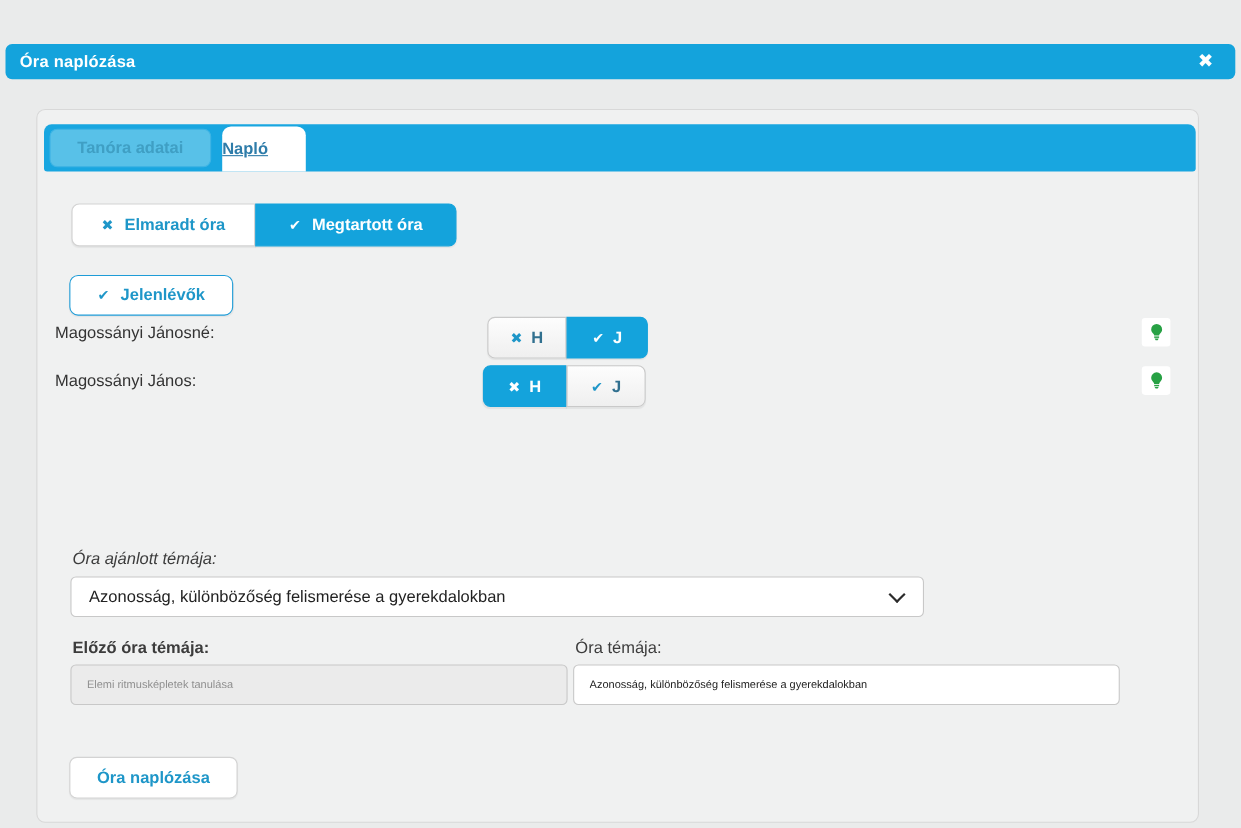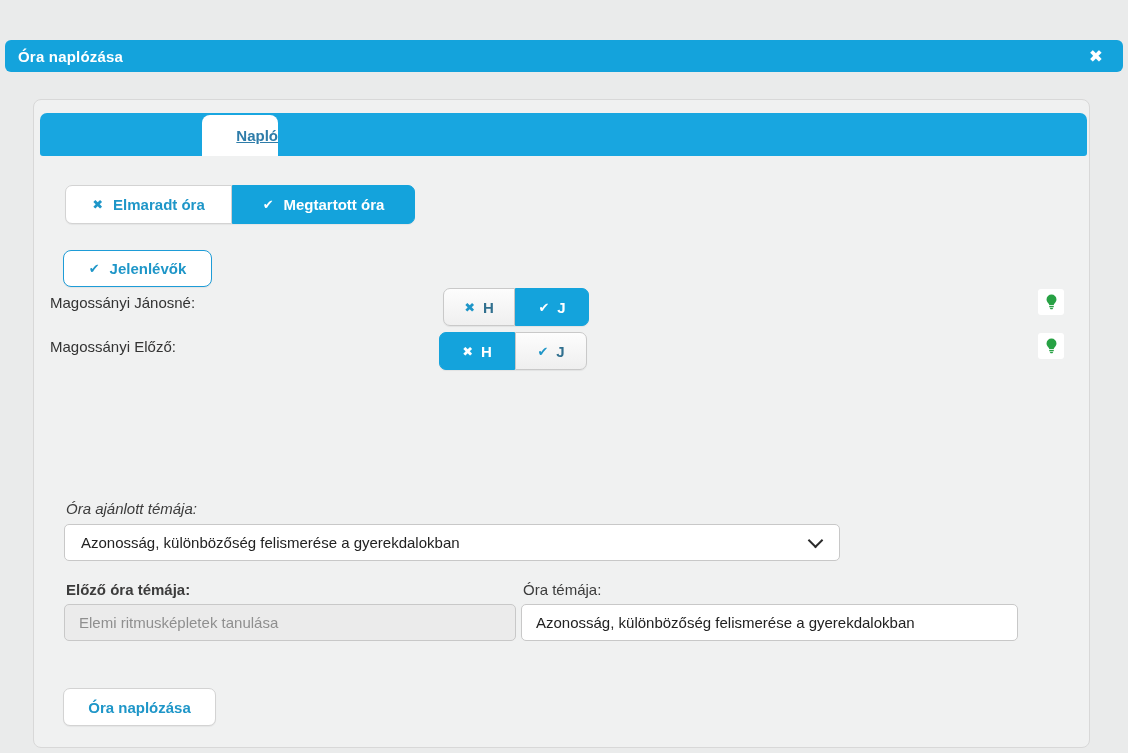--- a/index.html
+++ b/index.html
@@ -39,21 +39,21 @@
   }
   .tab-disabled{
     position:absolute;left:5px;top:4px;width:147px;height:35px;
     background:#58c1e8;border:1px solid #3eb4e4;border-radius:7px;
     display:flex;align-items:center;justify-content:center;box-sizing:border-box;
     color:#3f9fc4;font-size:15px;font-weight:bold;cursor:default;
   }
   .tab-active{
     position:absolute;left:162px;top:2px;width:76px;height:41px;
     background:#fff;border-radius:8px 8px 0 0;
-    display:flex;align-items:center;justify-content:flex-end;
+    display:flex;align-items:center;justify-content:flex-start;
     color:#2e7ca9;font-size:15px;font-weight:bold;cursor:pointer;
   }
   .tab-active .lbl{text-decoration:underline;}
   
   .btn{
     display:flex;align-items:center;justify-content:center;gap:10px;
     background:#fff;border:1px solid #d3d3d3;border-radius:7px;
     color:#1e96c8;font-size:15px;font-weight:bold;box-sizing:border-box;
     box-shadow:0 1px 1px rgba(0,0,0,.05);cursor:pointer;
   }
@@ -101,40 +101,43 @@
   }
   .select-box .txt{margin-left:16px;flex:1;}
   .chev{
     width:9px;height:9px;border-right:2px solid #2b2b2b;border-bottom:2px solid #2b2b2b;
     transform:rotate(45deg);margin-right:18px;margin-top:-5px;
   }
   
   .txt-input{
     position:absolute;height:37px;box-sizing:border-box;
     border:1px solid #c8c8c8;border-radius:5px;background:#fff;
-    font-family:inherit;font-size:15px;color:#222;padding:16px 14px;outline:none;
+    font-family:inherit;font-size:10px;color:#222;padding:16px 14px;outline:none;
   }
   .txt-input:disabled{background:#ebebeb;color:#8f8f8f;}
   
   .log-btn{position:absolute;left:63px;top:650px;width:153px;height:38px;}
   .cancel-btn{position:absolute;left:990px;top:715px;width:86px;height:50px;border-radius:7px;}
 </style>
 </head>
 <body>
 
 <div id="screen">
 
   <div class="modal-header">
     <span class="modal-title">Óra naplózása</span>
     <span class="close-btn">✖</span>
   </div>
 
   <div class="panel"></div>
 
   <div class="tab-strip">
+    <div class="tab-disabled">
+      <span class="lbl">Tanóra adatai</span>
+    </div>
     <div class="tab-active">
       <span class="lbl">Napló</span>
     </div>
   </div>
 
   <div class="btn seg-missed">
     <span class="ic">✖</span>
     <span>Elmaradt óra</span>
   </div>
   <div class="btn seg-held on">
@@ -160,21 +163,21 @@
     <div class="bulb-box" style="top:251px;">
       <svg width="15" height="16" viewBox="0 0 16 17">
         <path fill="#27a144" d="M8 0.5a5.3 5.3 0 0 0-5.3 5.3c0 2.1 1.25 3.25 2.1 4.2.45.5.7.9.8 1.7h4.8c.1-.8.35-1.2.8-1.7.85-.95 2.1-2.1 2.1-4.2A5.3 5.3 0 0 0 8 .5z"></path>
         <rect fill="#27a144" x="5.6" y="12.6" width="4.8" height="1.4"></rect>
         <path fill="#27a144" d="M6 14.6h4l-1 1.6H7z"></path>
       </svg>
     </div>
   </div>
 
   <div>
-    <span class="student-label" style="top:300px;">Magossányi Előző:</span>
+    <span class="student-label" style="top:300px;">Magossányi János:</span>
     <div class="tgl tgl-left on" style="left:439px;top:294px;width:76px;">
       <span class="ic">✖</span>
       <span>H</span>
     </div>
     <div class="tgl tgl-right" style="left:515px;top:294px;width:72px;">
       <span class="ic">✔</span>
       <span>J</span>
     </div>
     <div class="bulb-box" style="top:295px;">
       <svg width="15" height="16" viewBox="0 0 16 17">

